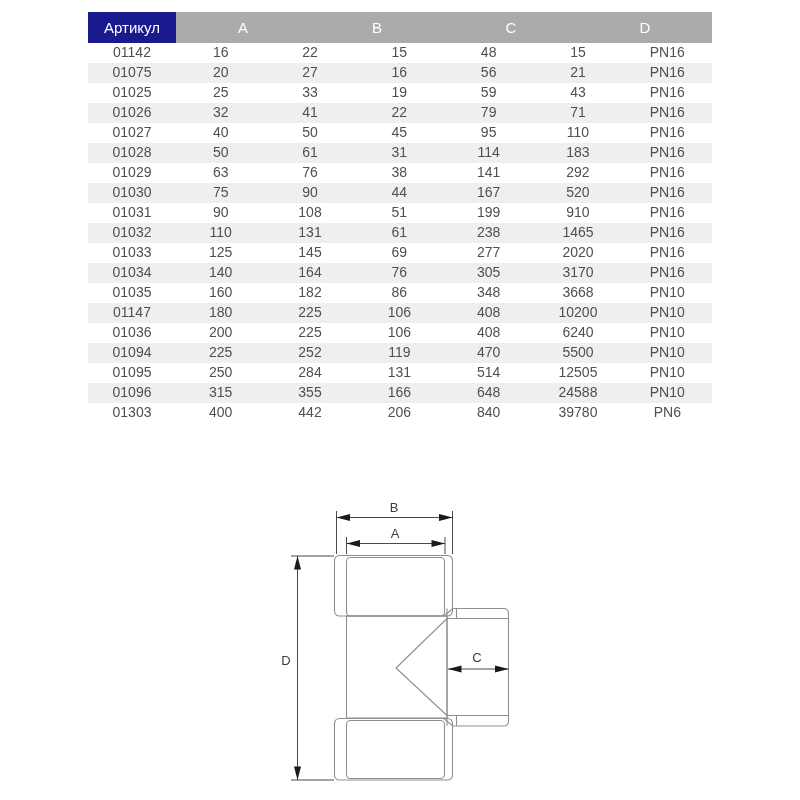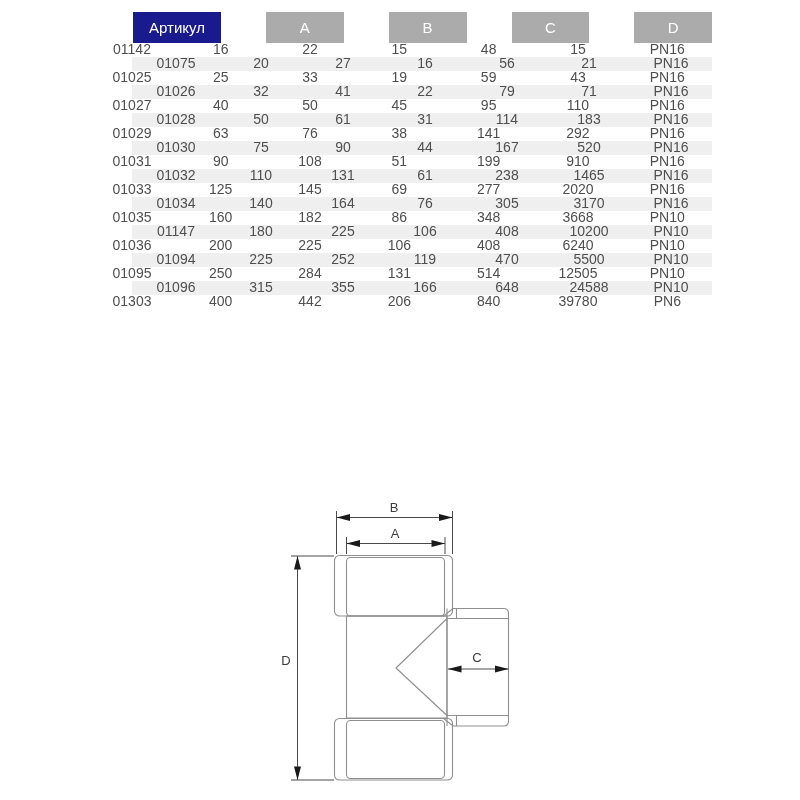--- a/index.html
+++ b/index.html
@@ -1,24 +1,24 @@
 <!DOCTYPE html>
 <html style="--header-primary-bg: #191a8d; --header-bg: #ababab; --header-text: #ffffff; --row-alt-bg: #efefef; --body-text: #4f4f4f; --drawing-line: #8f8f8f; --dimension-line: #4a4a4a; --arrow-fill: #1a1a1a;"><head>
 <meta charset="utf-8">
 <style>
   html,body{margin:0;padding:0;background:#ffffff;}
   .page{position:relative;width:800px;height:800px;background:#fff;overflow:hidden;
         font-family:"Liberation Sans",sans-serif;}
   .spec-table{position:absolute;left:88px;top:12px;width:624px;}
   .hrow{display:flex;height:31px;}
   .hcell{flex:1;display:flex;align-items:center;justify-content:center;
-         background:var(--header-bg);color:var(--header-text);font-size:15px;margin-left:45px;}
+         background:var(--header-bg);color:var(--header-text);font-size:15px;}
   .hcell.first{flex:0 0 88px;background:var(--header-primary-bg);}
-  .trow{display:flex;height:14px;align-items:center;background:#ffffff;}
-  .trow.alt{background:var(--row-alt-bg);margin-left:44px;}
+  .trow{display:flex;height:20px;align-items:center;background:#ffffff;}
+  .trow.alt{background:var(--row-alt-bg);}
   .tcell{flex:1;text-align:center;font-size:14px;color:var(--body-text);line-height:23.4px;}
   .tcell.first{flex:0 0 88px;}
   .drawing{position:absolute;left:255px;top:495px;width:280px;height:300px;}
   .outline{fill:none;stroke:var(--drawing-line);stroke-width:1.1;stroke-linejoin:round;}
   .dim{fill:none;stroke:var(--dimension-line);stroke-width:1;}
   .arrow{fill:var(--arrow-fill);stroke:none;}
   .dimlabel{fill:#3c3c3c;font-size:13px;font-family:"Liberation Sans",sans-serif;text-anchor:middle;}
 </style>
 </head>
 <body>

